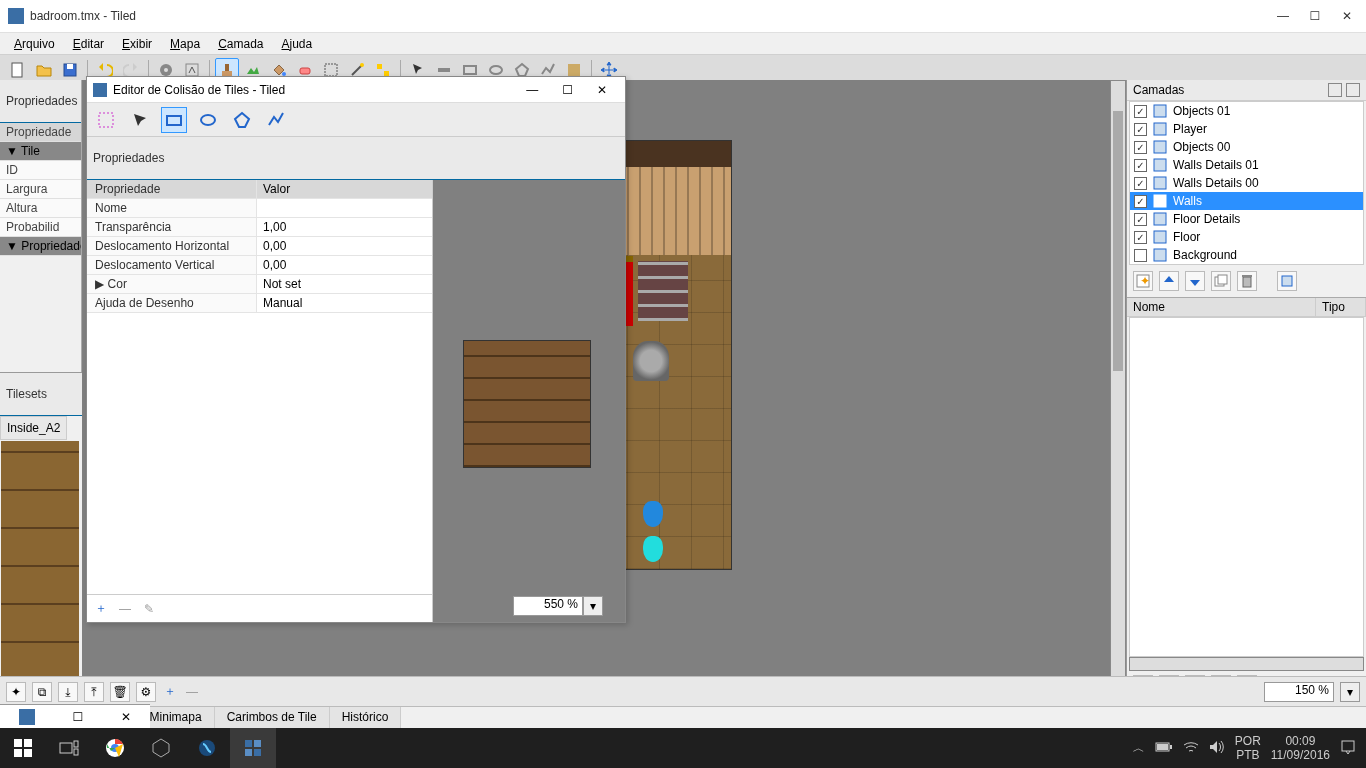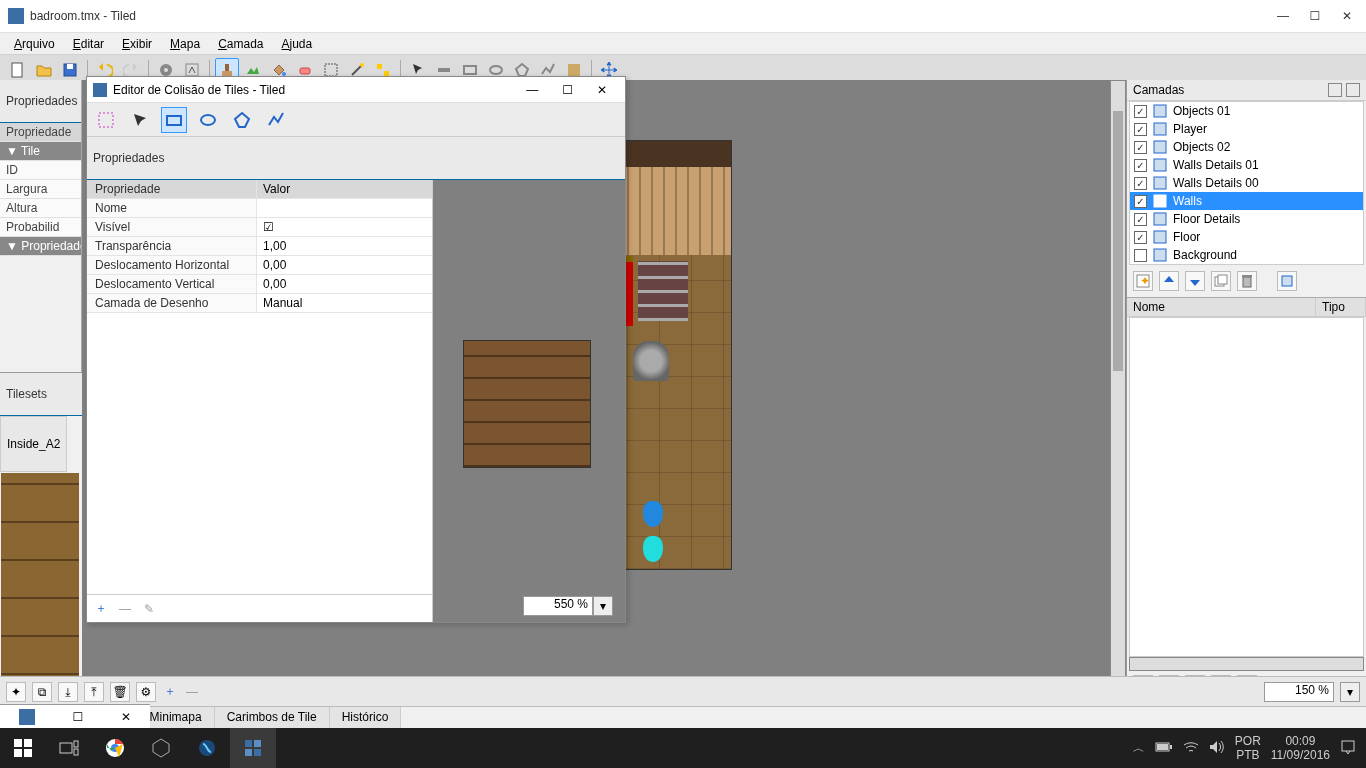--- a/index.html
+++ b/index.html
@@ -19,27 +19,27 @@
 .tbtn { width:24px; height:24px; display:flex; align-items:center; justify-content:center; cursor:pointer; border:1px solid transparent; border-radius:2px;}
 .sep { width:1px; height:20px; background:#aaa; margin:0 3px;}
 svg { pointer-events:none; }
 
 .workspace { position:absolute; top:80px; left:0; right:0; bottom:40px; display:flex; background:#a0a0a0;}
 
 
 .left-col { width:82px; background:#f0f0f0; display:flex; flex-direction:column; border-right:1px solid #aaa;}
 .panel-hdr { background:#eaeaea; padding:14px 6px; font-weight:normal; color:#333; border-bottom:1px solid #0369a1;}
 .prop-cell { padding:2px 6px; background:#fafafa; border-bottom:1px solid #e0e0e0; color:#444; white-space:nowrap; overflow:hidden;}
-.prop-cell.grp { background:#888; color:#ffffff;}
+.prop-cell.grp { background:#888; color:#000000;}
 .prop-cell.hdr { background:#d6d6d6; font-weight:normal;}
 .left-foot { margin-top:auto; padding:4px; display:flex; gap:6px; border-top:1px solid #ccc;}
 .mini-btn { width:16px; height:16px; cursor:pointer; color:#246; display:flex; align-items:center; justify-content:center;}
 
 .tilesets { position:absolute; left:0; top:372px; width:82px; bottom:0; background:#f0f0f0; border-top:1px solid #999;}
-.tileset-tab { padding:20px 6px; background:#e8e8e8; border:1px solid #ccc; display:inline-block;}
+.tileset-tab { padding:4px 6px; background:#e8e8e8; border:1px solid #ccc; display:inline-block;}
 .tileset-view { width:78px; height:240px; background:#7a5a2e; background-image:
   repeating-linear-gradient(0deg,#5b3f1f 0 2px,#8a6632 2px 38px),
   repeating-linear-gradient(90deg,transparent 0 36px,#5b3f1f 36px 38px);
   margin:1px;}
 
 
 .dialog { position:absolute; left:86px; top:76px; width:540px; height:547px; background:#f0f0f0; border:1px solid #888; box-shadow:2px 2px 6px rgba(0,0,0,.2); z-index:50; display:flex; flex-direction:column;}
 .dlg-title { height:26px; background:#fff; display:flex; align-items:center; padding:4px 6px; border-bottom:1px solid #ddd;}
 .dlg-title .t { flex:1;}
 .dlg-tools { height:34px; background:#ececec; display:flex; align-items:center; padding:0 6px; gap:8px; border-bottom:1px solid #ccc;}
@@ -350,21 +350,21 @@
           </div>
   <span>Player</span>
         </div>
         <div class="layer-row">
           <div class="cb">✓</div>
   <div class="ic">
             <svg width="14" height="14">
               <rect x="1" y="1" width="12" height="12" fill="#cde" stroke="#26c"></rect>
             </svg>
           </div>
-  <span>Objects 02</span>
+  <span>Objects 00</span>
         </div>
         <div class="layer-row">
           <div class="cb">✓</div>
   <div class="ic">
             <svg width="14" height="14">
               <rect x="1" y="1" width="12" height="12" fill="#cde" stroke="#26c"></rect>
             </svg>
           </div>
   <span>Walls Details 01</span>
         </div>
@@ -533,51 +533,51 @@
     <div class="dlg-props">
       <div class="dlg-row hdr">
         <div class="k">Propriedade</div>
         <div class="v">Valor</div>
       </div>
       <div class="dlg-row">
           <div class="k">Nome</div>
           <div class="v"></div>
         </div>
       <div class="dlg-row">
-          <div class="k">Visível</div>
-          <div class="v">☑</div>
-        </div>
-      <div class="dlg-row">
           <div class="k">Transparência</div>
           <div class="v">1,00</div>
         </div>
       <div class="dlg-row">
           <div class="k">Deslocamento Horizontal</div>
           <div class="v">0,00</div>
         </div>
       <div class="dlg-row">
           <div class="k">Deslocamento Vertical</div>
           <div class="v">0,00</div>
         </div>
       <div class="dlg-row">
-          <div class="k">Camada de Desenho</div>
+          <div class="k">▶ <span>Cor</span></div>
+          <div class="v">Not set</div>
+        </div>
+      <div class="dlg-row">
+          <div class="k">Ajuda de Desenho</div>
           <div class="v">Manual</div>
         </div>
       <div style="flex:1"></div>
       <div class="dlg-foot">
         <div style="display:flex;gap:8px">
           <div class="mini-btn" style="color:#26c">＋</div>
           <div class="mini-btn" style="color:#999">—</div>
           <div class="mini-btn" style="color:#999">✎</div>
         </div>
       </div>
     </div>
     <div class="dlg-canvas">
       <div class="tile-prev"></div>
-      <div style="position:absolute;right:12px;bottom:6px;display:flex">
+      <div style="position:absolute;right:22px;bottom:6px;display:flex">
         <div class="zoom-box">550 %</div>
         <div class="zoom-dd">▾</div>
       </div>
     </div>
   </div>
 </div>
 
 <div class="bottom-tools">
   <div class="sm-btn">✦</div>
   <div class="sm-btn">⧉</div>

